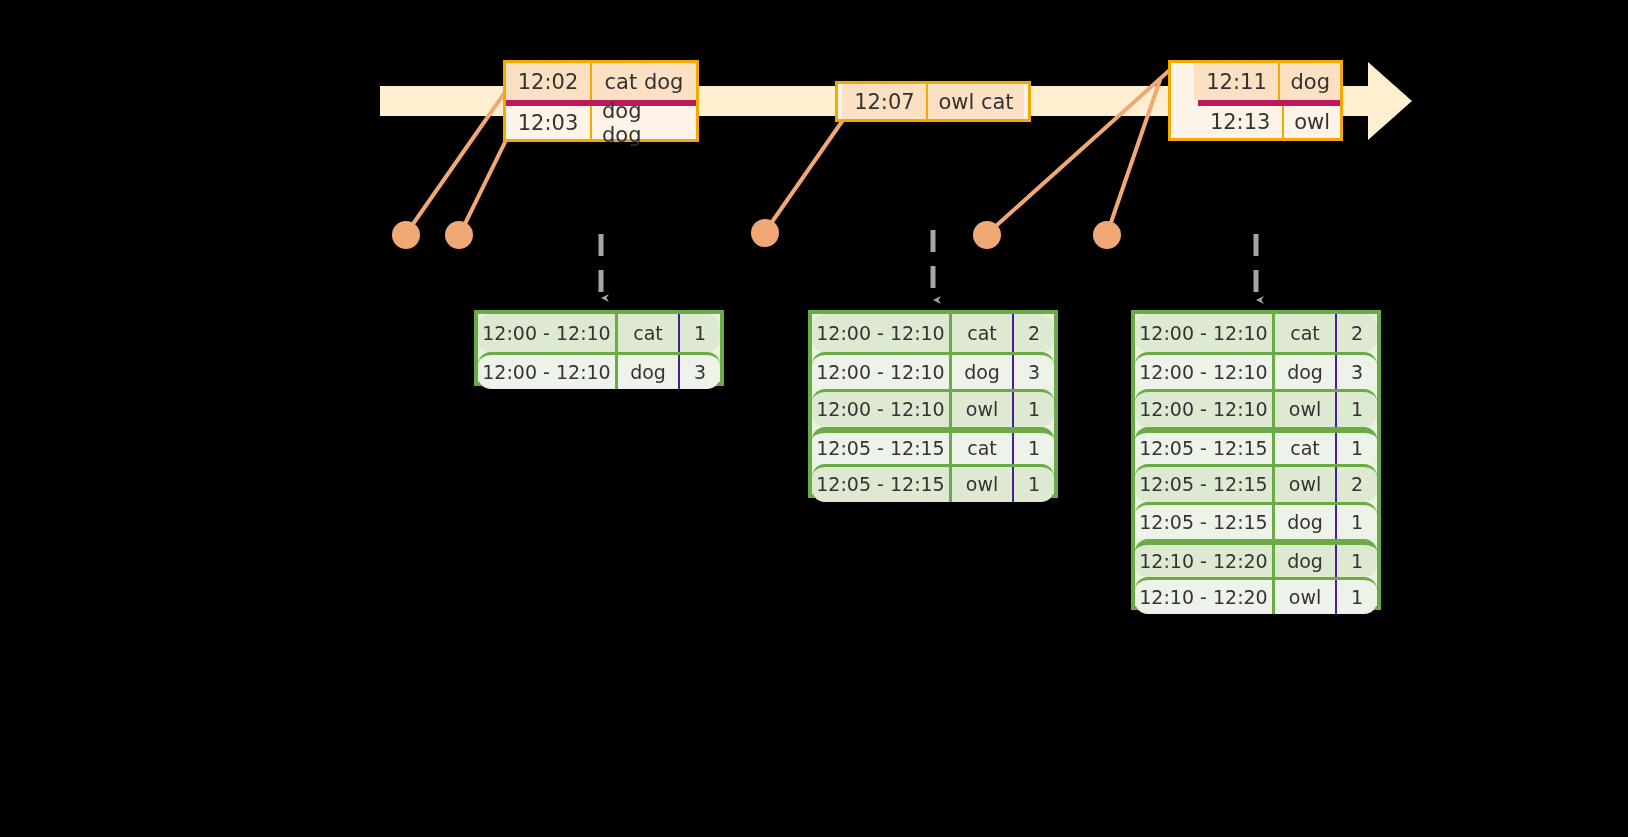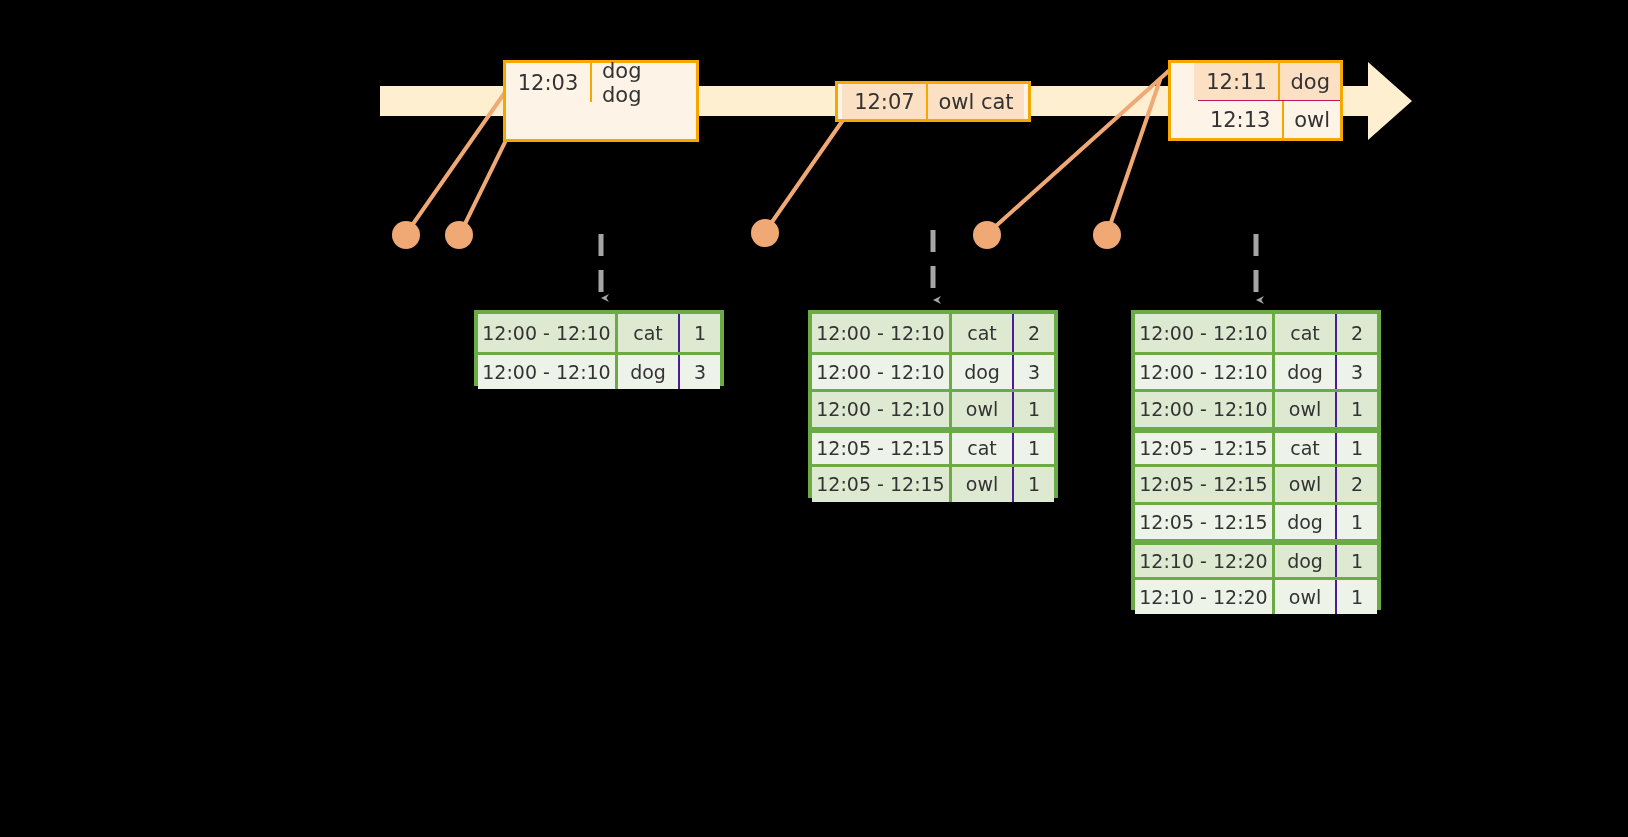--- a/index.html
+++ b/index.html
@@ -37,21 +37,21 @@
     flex-direction: column;
     background: #fdf3e6;
   }
   .event-row {
     display: flex;
     flex-direction: row;
     height: 39px;
     box-sizing: border-box;
   }
   .event-row + .event-row {
-    border-top: 1px solid #be185d;
+    border-top: 6px solid #be185d;
   }
   .event-row.shade { background: #fbe0c4; }
   .event-row.plain { background: #fdf3e6; }
   .ev-time {
     width: 86px;
     box-sizing: border-box;
     border-right: 2px solid #f5a800;
     display: flex;
     align-items: center;
     justify-content: center;
@@ -74,20 +74,21 @@
     position: absolute;
     border: 4px solid #6aab45;
     box-sizing: border-box;
     background: #eaf2e2;
   }
   .res-row {
     display: flex;
     flex-direction: row;
     height: 37.5px;
     box-sizing: border-box;
+    border-radius: 13px;
   }
   .res-row.dark  { background: #dde9d1; }
   .res-row.light { background: #eef3e9; }
   .res-row + .res-row { border-top: 3px solid #6aab45; }
   .res-row.thick { border-top-width: 6px; }
   .rc-range {
     width: 140px;
     box-sizing: border-box;
     border-right: 3px solid #6aab45;
     display: flex;
@@ -149,20 +150,24 @@
     </g>
 
     <g stroke="#a6a6a6" stroke-width="5" fill="none" stroke-dasharray="22 14">
       <line x1="601" y1="234" x2="601" y2="298" marker-end="url(#emit-head)"></line>
       <line x1="933" y1="230" x2="933" y2="300" marker-end="url(#emit-head)"></line>
       <line x1="1256" y1="234" x2="1256" y2="300" marker-end="url(#emit-head)"></line>
     </g>
   </svg>
 
   <div class="event-box" style="left:503px; top:60px; width:196px; height:82px;">
+    <div class="event-row shade">
+      <span class="ev-time">12:02</span>
+      <span class="ev-words">cat dog</span>
+    </div>
     <div class="event-row plain">
       <span class="ev-time">12:03</span>
       <span class="ev-words">dog dog</span>
     </div>
   </div>
 
   <div class="event-box" style="left:835px; top:81px; width:196px; height:41px;align-items:center;">
     <div class="event-row shade">
       <span class="ev-time">12:07</span>
       <span class="ev-words">owl cat</span>

